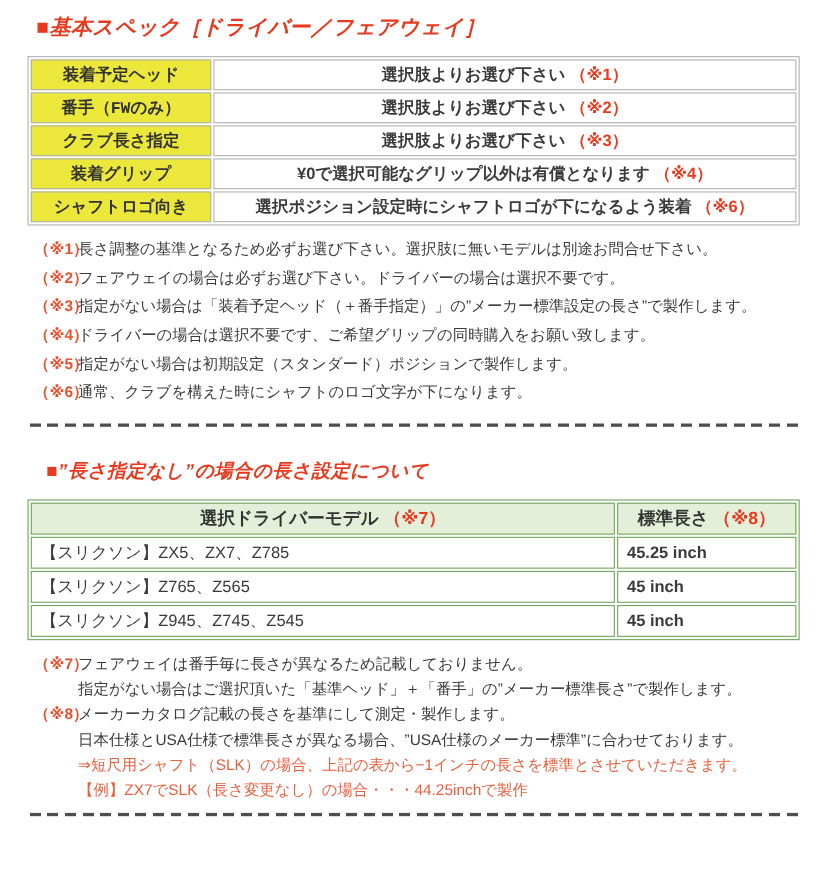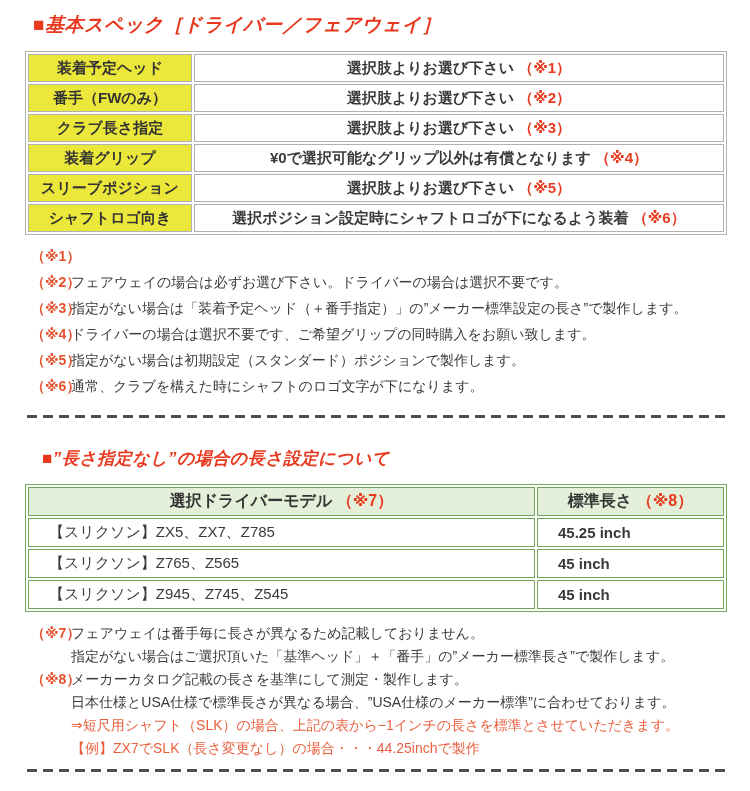--- a/index.html
+++ b/index.html
@@ -21,21 +21,21 @@
 
   
   table.spec {
     border-collapse:separate; border-spacing:2px;
     border:1px solid #b1b1b1; width:702px; background:#fff;
   }
   table.spec td {
     border:1px solid #b1b1b1; font-size:15px; font-weight:bold;
     text-align:center; padding:3px 6px; height:20px; vertical-align:middle;
   }
-  td.spec-label { background:#ece73b; width:150px; color:#333; }
+  td.spec-label { background:#ece73b; width:150px; color:#333;font-family:Liberation Mono, monospace; }
   td.spec-value { color:#3a3a3a; }
   .red-note { color:#e8391f; }
 
   
   .notes { margin:13px 0 0 6px; font-size:14px; }
   .note-row { display:flex; margin-bottom:10px; line-height:1.15; }
   .notes.tight .note-row { margin-bottom:7px; }
   .note-marker { color:#e8502d; width:40px; flex:none; font-weight:bold; }
   .note-text { color:#3a3a3a; }
   .note-text.hl { color:#e9603f; }
@@ -47,21 +47,21 @@
   }
   .dashed.first { margin-top:20px; }
   .dashed.last  { margin-top:13px; }
 
   
   table.model {
     border-collapse:separate; border-spacing:2px;
     border:1px solid #6fa65a; width:702px; background:#fff; margin-top:14px;
   }
   table.model th, table.model td {
-    border:1px solid #6fa65a; padding:3px 20px; height:21px; vertical-align:middle;
+    border:1px solid #6fa65a; padding:3px 8px; height:21px; vertical-align:middle;
   }
   th.model-head {
     background:#e3efd8; text-align:center; font-size:16px; font-weight:bold; color:#333;
   }
   td.model-name { text-align:left; font-size:15px; font-weight:normal; }
   td.model-length { text-align:left; width:145px; font-size:15px; font-weight:bold; }
 </style>
 </head>
 <body>
 
@@ -81,33 +81,30 @@
       </tr>
       <tr>
         <td class="spec-label">クラブ長さ指定</td>
         <td class="spec-value"><span>選択肢よりお選び下さい</span> <span class="red-note">（※3）</span></td>
       </tr>
       <tr>
         <td class="spec-label">装着グリップ</td>
         <td class="spec-value"><span>¥0で選択可能なグリップ以外は有償となります</span> <span class="red-note">（※4）</span></td>
       </tr>
       <tr>
-        <td class="spec-label">スリーブポジション</td>
-        <td class="spec-value"><span>選択肢よりお選び下さい</span> <span class="red-note">（※5）</span></td>
-      </tr>
-      <tr>
         <td class="spec-label">シャフトロゴ向き</td>
         <td class="spec-value"><span>選択ポジション設定時にシャフトロゴが下になるよう装着</span> <span class="red-note">（※6）</span></td>
       </tr>
     </tbody>
   </table>
 
   <div class="notes">
     <div class="note-row">
       <span class="note-marker">（※1）</span>
+      <span class="note-text">長さ調整の基準となるため必ずお選び下さい。選択肢に無いモデルは別途お問合せ下さい。</span>
     </div>
     <div class="note-row">
       <span class="note-marker">（※2）</span>
       <span class="note-text">フェアウェイの場合は必ずお選び下さい。ドライバーの場合は選択不要です。</span>
     </div>
     <div class="note-row">
       <span class="note-marker">（※3）</span>
       <span class="note-text">指定がない場合は「装着予定ヘッド（＋番手指定）」の”メーカー標準設定の長さ”で製作します。</span>
     </div>
     <div class="note-row">

